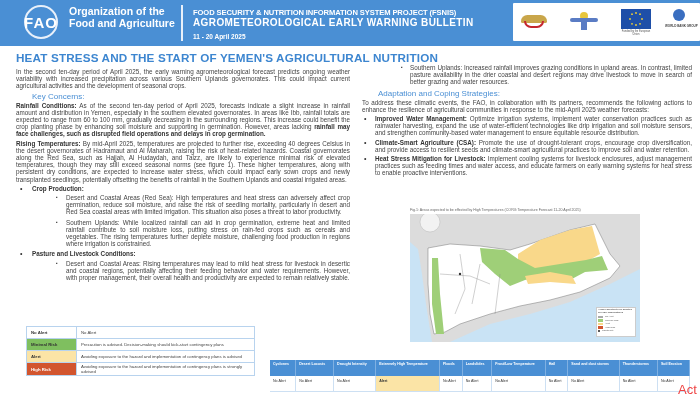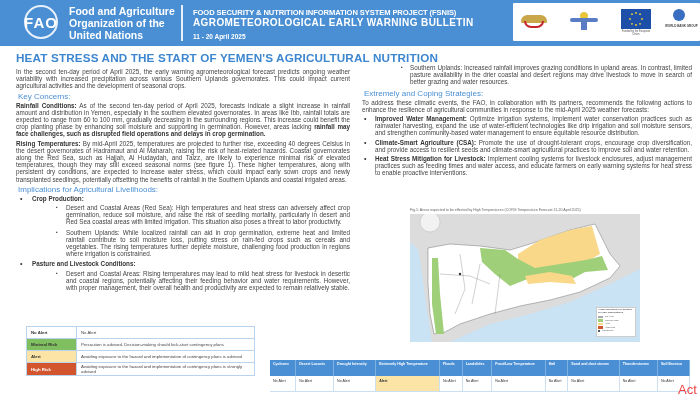--- a/index.html
+++ b/index.html
@@ -26,21 +26,21 @@
   .p-eu-caption { position: absolute; left: 106px; top: 27px; font-size: 2.6px; color: #555; line-height: 3px; width: 34px; text-align: center; }
   .p-wb { left: 152px; width: 28px; height: 24px; }
   .p-wb .globe { position: absolute; left: 8px; top: 0; width: 12px; height: 12px; border-radius: 50%; background: #3a6ec0; }
   .p-wb .txt { position: absolute; left: 0; top: 15px; font-size: 3px; color: #444; font-weight: bold; white-space: nowrap; }
 
   .main-title { position: absolute; left: 16px; top: 51px; color: #3d86d0; font-weight: bold; font-size: 11.7px; letter-spacing: 0.15px; white-space: nowrap; }
 
   .col-left { position: absolute; left: 16px; top: 68px; width: 334px; }
   .col-right { position: absolute; left: 362px; top: 64px; width: 330px; }
   p, li { font-size: 6.3px; line-height: 7.2px; text-align: justify; color: #444; }
-  .sec-h { color: #4a8fd4; font-size: 8px; font-weight: normal; margin: 2px 2px 1px; }
+  .sec-h { color: #4a8fd4; font-size: 8px; font-weight: normal; margin: 2px 16px 1px; }
   .b { font-weight: bold; color: #333; }
   .mb { margin-bottom: 2px; }
 
   ul.lvl1 { list-style: none; margin-left: 4px; }
   ul.lvl1 > li { position: relative; padding-left: 12px; margin-bottom: 2px; }
   ul.lvl1 > li::before { content: "•"; position: absolute; left: 0; top: 0; font-size: 7px; color: #333; }
   ul.lvl2 { list-style: none; margin-left: 24px; margin-top: 2px; }
   ul.lvl2 > li { position: relative; padding-left: 10px; margin-bottom: 3px; }
   ul.lvl2 > li::before { content: "▪"; position: absolute; left: 0; top: 0; font-size: 5px; color: #444; }
   ul.r1 { list-style: none; margin-left: 0px; }
@@ -68,23 +68,22 @@
   .hazard-table td.alert { background: #fbe4a6; font-weight: bold; }
 
   .watermark { position: absolute; left: 678px; top: 382px; font-size: 13px; color: #ef4444; }
 </style>
 </head>
 <body>
 
 <div class="header">
   <div class="fao-logo">FAO</div>
   <div class="fao-name">
+    <div>Organization of the</div>
     <div>Food and Agriculture</div>
-    <div>Organization of the</div>
-    <div>United Nations</div>
   </div>
   <div class="hdr-divider"></div>
   <div class="hdr-title1">FOOD SECURITY &amp; NUTRITION INFORMATION SYSTEM PROJECT (FSNIS)</div>
   <div class="hdr-title2">AGROMETEOROLOGICAL EARLY WARNING BULLETIN</div>
   <div class="hdr-date">11 - 20 April 2025</div>
 
   <div class="partner-box">
     <div class="partner p-emblem">
       <div class="wing"></div>
         <div class="red"></div>
@@ -120,21 +119,20 @@
 
 <div class="col-left">
   <p class="mb">In the second ten-day period of April 2025, the early warning agrometeorological forecast predicts ongoing weather variability with increased precipitation across various Southern Uplands governorates. This could impact current agricultural activities and the development of seasonal crops.</p>
   <div class="sec-h">Key Concerns:</div>
   <p class="mb">
     <span class="b">Rainfall Conditions:</span><span> As of the second ten-day period of April 2025, forecasts indicate a slight increase in rainfall amount and distribution in Yemen, especially in the southern elevated governorates. In areas like Ibb, rainfall totals are expected to range from 60 to 100 mm, gradually decreasing in the surrounding regions. This increase could benefit the crop planting phase by enhancing soil moisture and supporting in germination. However, areas lacking </span><span class="b">rainfall may face challenges, such as disrupted field operations and delays in crop germination.</span>
   </p>
   <p class="mb">
     <span class="b">Rising Temperatures:</span><span> By mid-April 2025, temperatures are projected to further rise, exceeding 40 degrees Celsius in the desert governorates of Hadramaut and Al Maharah, raising the risk of heat-related hazards. Coastal governorates along the Red Sea, such as Hajjah, Al Hudaydah, and Taizz, are likely to experience minimal risk of elevated temperatures, though they may still exceed seasonal norms (see figure 1). These higher temperatures, along with persistent dry conditions, are expected to increase water stress, which could impact early sown crops and newly transplanted seedlings, potentially offsetting the benefits of rainfall in the Southern Uplands and coastal irrigated areas.</span>
   </p>
-  <div class="sec-h">Implications for Agricultural Livelihoods:</div>
   <ul class="lvl1">
     <li>
       <span class="b">Crop Production:</span>
       <ul class="lvl2">
         <li>Desert and Coastal Areas (Red Sea): High temperatures and heat stress can adversely affect crop germination, reduce soil moisture, and raise the risk of seedling mortality, particularly in desert and Red Sea coastal areas with limited irrigation. This situation also poses a threat to labor productivity.</li>
         <li>Southern Uplands: While localized rainfall can aid in crop germination, extreme heat and limited rainfall contribute to soil moisture loss, putting stress on rain-fed crops such as cereals and vegetables. The rising temperatures further deplete moisture, challenging food production in regions where irrigation is constrained.</li>
       </ul>
     </li>
     <li>
       <span class="b">Pasture and Livestock Conditions:</span>
@@ -163,21 +161,21 @@
     <td class="lbl" style="background:#d2552e;color:#fff">High Risk</td>
     <td class="desc">Avoiding exposure to the hazard and implementation of contingency plans is strongly advised</td>
   </tr>
 </tbody>
   </table>
 
 <div class="col-right">
   <ul class="r2" style="margin-left:39px">
     <li>Southern Uplands: Increased rainfall improves grazing conditions in upland areas. In contrast, limited pasture availability in the drier coastal and desert regions may drive livestock to move in search of better grazing and water resources.</li>
   </ul>
-  <div class="sec-h" style="margin-top:3px">Extremely and Coping Strategies:</div>
+  <div class="sec-h" style="margin-top:3px">Adaptation and Coping Strategies:</div>
   <p class="mb">To address these climatic events, the FAO, in collaboration with its partners, recommends the following actions to enhance the resilience of agricultural communities in response to the mid-April 2025 weather forecasts:</p>
   <ul class="r1">
     <li><span class="b">Improved Water Management:</span><span> Optimize irrigation systems, implement water conservation practices such as rainwater harvesting, expand the use of water-efficient technologies like drip irrigation and soil moisture sensors, and strengthen community-based water management to ensure equitable resource distribution.</span></li>
     <li><span class="b">Climate-Smart Agriculture (CSA):</span><span> Promote the use of drought-tolerant crops, encourage crop diversification, and provide access to resilient seeds and climate-smart agricultural practices to improve soil and water retention.</span></li>
     <li><span class="b">Heat Stress Mitigation for Livestock:</span><span> Implement cooling systems for livestock enclosures, adjust management practices such as feeding times and water access, and educate farmers on early warning systems for heat stress to enable proactive interventions.</span></li>
   </ul>
 </div>
 
 <div class="fig-caption">Fig.1: Areas expected to be effected by High Temperatures (CORG Temperature Forecast 11-20 April 2025)</div>
 <div class="map">

